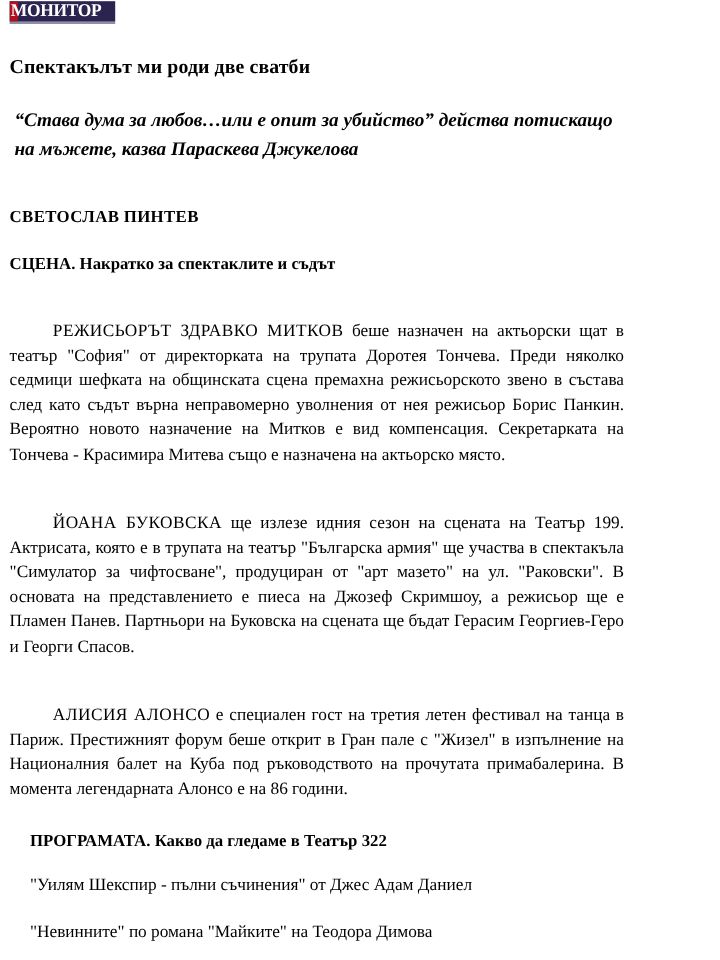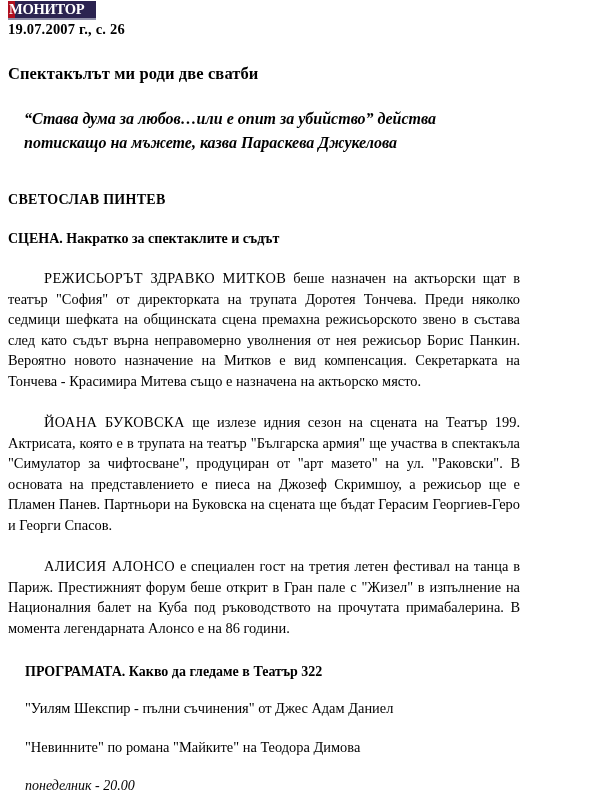--- a/index.html
+++ b/index.html
@@ -81,21 +81,21 @@
     margin: 26px 0 0 0;
     line-height: 20px;
     letter-spacing: 0.1px;
   }
 
   
   .subhead {
     font-size: 16px;
     font-weight: bold;
     font-style: italic;
-    margin: 23px 0 0 16px;
+    margin: 23px 0 0 4px;
     line-height: 23.5px;
     letter-spacing: 0px;
     max-width: 578px;
   }
 
   
   .byline {
     font-size: 14px;
     font-weight: bold;
     margin: 37px 0 0 0;
@@ -110,21 +110,21 @@
     margin: 22px 0 0 0;
     line-height: 17px;
   }
 
   
   .body-par {
     font-size: 14.4px;
     line-height: 20.5px;
     text-align: justify;
     text-indent: 36px;
-    margin: 21px 0 0 0;
+    margin: 37px 0 0 0;
     hyphens: none;
     word-spacing: 0px;
   }
   .body-par .lead {
     letter-spacing: 0.4px;
   }
 
   
   .program-head {
     font-size: 14px;
@@ -149,21 +149,20 @@
 <body>
 
 <div class="page">
 
   <div class="masthead">
     <div class="red-bar"></div>
     <div class="logo-text">МОНИТОР</div>
   </div>
   <div class="masthead-rule"></div>
 
-  <div class="dateline">19.07.2007 г., с. 26</div>
 
   <h1 class="headline">Спектакълът ми роди две сватби</h1>
 
   <h2 class="subhead">“Става дума за любов…или е опит за убийство” действа потискащо на мъжете, казва Параскева Джукелова</h2>
 
   <div class="byline">СВЕТОСЛАВ ПИНТЕВ</div>
 
   <div class="section-head">СЦЕНА. Накратко за спектаклите и съдът</div>
 
   <p class="body-par"><span class="lead">РЕЖИСЬОРЪТ ЗДРАВКО МИТКОВ</span><span> беше назначен на актьорски щат в театър "София" от директорката на трупата Доротея Тончева. Преди няколко седмици шефката на общинската сцена премахна режисьорското звено в състава след като съдът върна неправомерно уволнения от нея режисьор Борис Панкин. Вероятно новото назначение на Митков е вид компенсация. Секретарката на Тончева - Красимира Митева също е назначена на актьорско място.</span></p>

